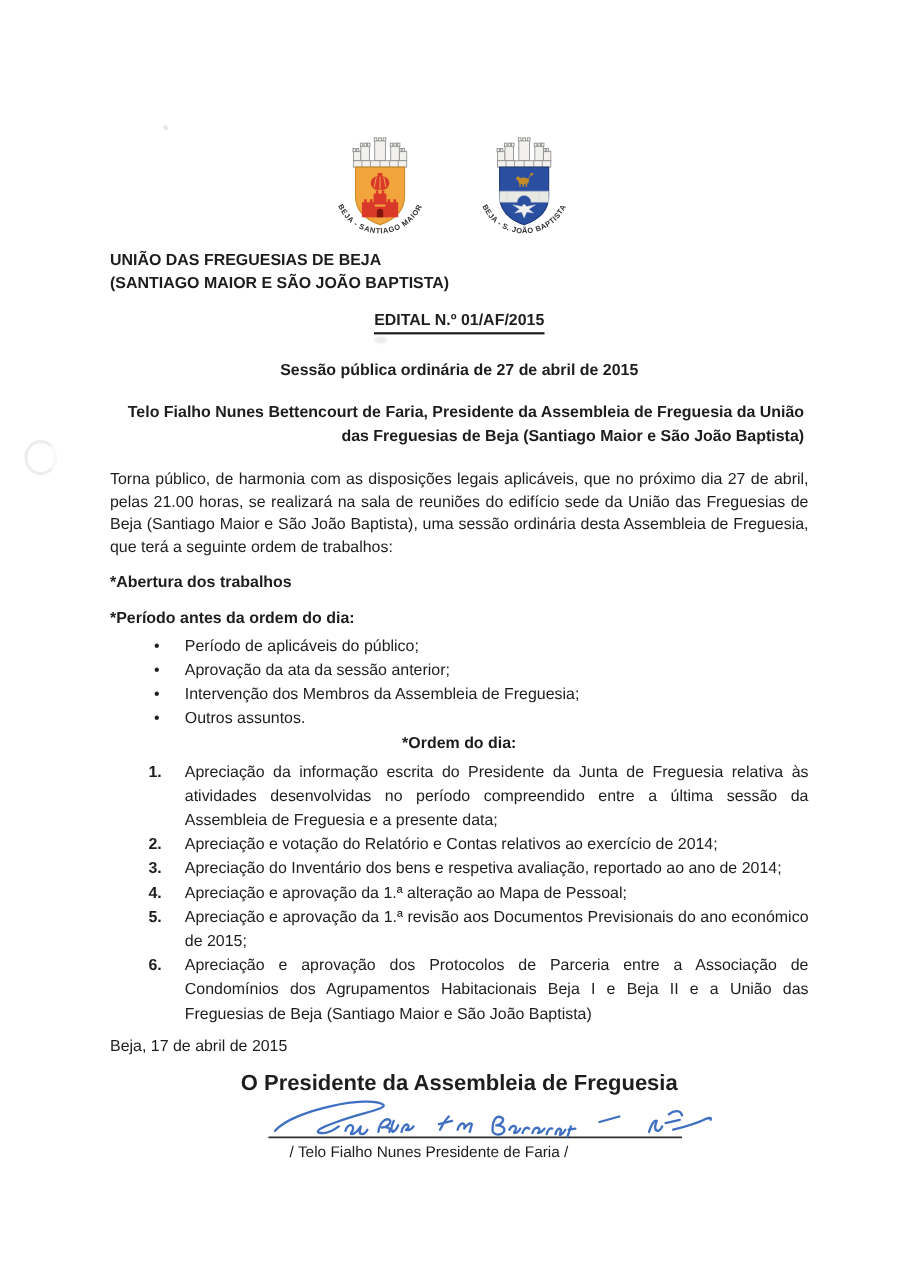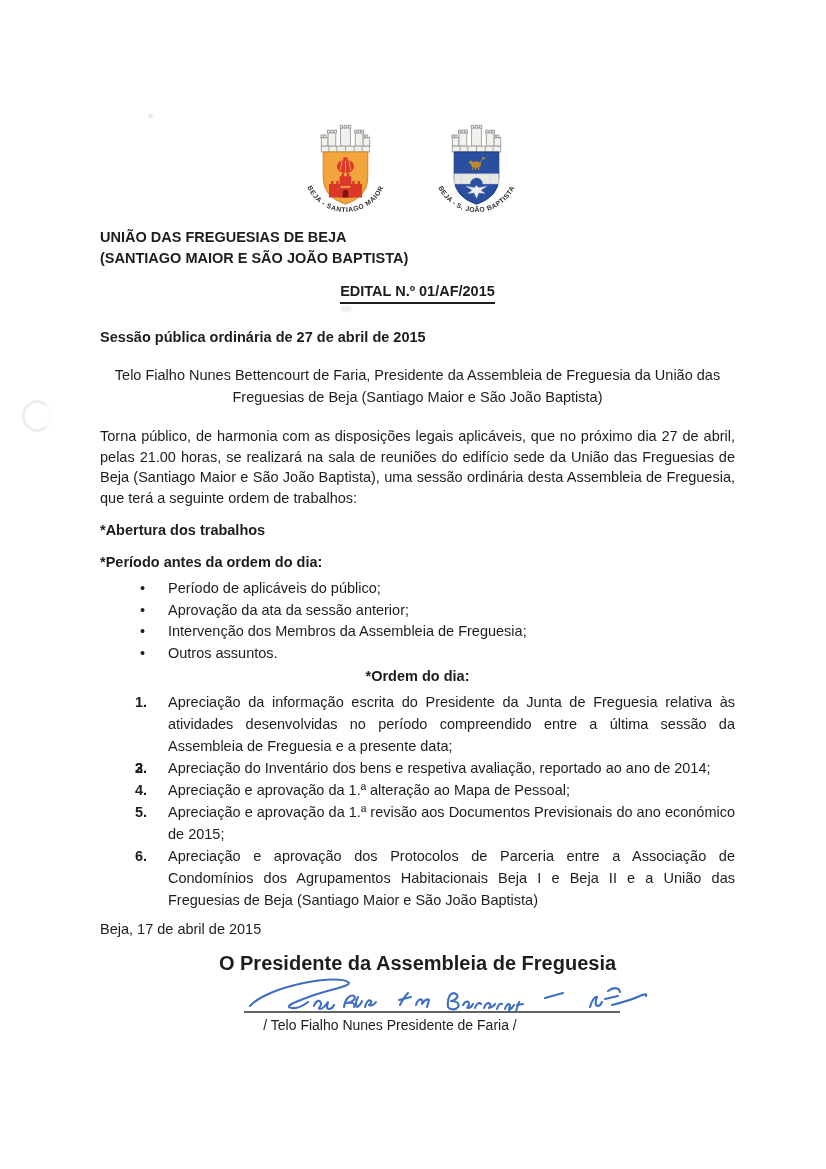--- a/index.html
+++ b/index.html
@@ -32,22 +32,22 @@
   }
   .crest-row{
     position:relative;left:-7px;
     margin-top:116px;
     display:flex;justify-content:center;align-items:flex-start;gap:34px;
   }
   .crest{display:block;}
   .org-title{margin-top:10px;text-align:left;font-weight:bold;font-size:14.5px;line-height:21px;}
   .edital-line{margin-top:14px;text-align:center;font-weight:bold;font-size:14.5px;}
   .edital-underline{display:inline-block;border-bottom:2px solid #1d1d1d;padding-bottom:3px;}
-  .session-title{margin-top:25px;font-weight:bold;font-size:14.5px;}
-  .president-intro{margin-top:19px;text-align:center;font-weight:normal;font-size:14.5px;line-height:22px;padding:0 4px;}
+  .session-title{margin-top:25px;text-align:center;font-weight:bold;font-size:14.5px;}
+  .president-intro{margin-top:19px;text-align:right;font-weight:bold;font-size:14.5px;line-height:22px;padding:0 4px;}
   .body-par{margin:18px 0 0 0;text-align:justify;font-size:14.5px;line-height:20.5px;}
   .section-h{margin-top:12px;font-weight:bold;font-size:14.5px;line-height:20px;}
   .bullet-list{margin:6px 0 0 0;padding:0;list-style:none;}
   .bullet-list li{position:relative;padding-left:68px;line-height:21.5px;font-size:14.5px;}
   .bullet-list .dot{position:absolute;left:40px;top:0;font-size:14.5px;}
   .sec-ordem{margin-top:2px;text-align:center;}
   .num-list{margin:5px 0 0 0;padding:0;list-style:none;}
   .num-list li{position:relative;padding-left:68px;font-size:14.5px;line-height:22px;}
   .num-list .num{position:absolute;left:35px;top:0;font-weight:bold;}
   .num-list .ntxt{display:block;text-align:justify;}
@@ -198,20 +198,21 @@
 
   <div class="section-h sec-ordem">*Ordem do dia:</div>
 
   <ol class="num-list">
     <li>
         <span class="num">1.</span>
         <span class="ntxt">Apreciação da informação escrita do Presidente da Junta de Freguesia relativa às atividades desenvolvidas no período compreendido entre a última sessão da Assembleia de Freguesia e a presente data;</span>
       </li>
     <li>
         <span class="num">2.</span>
+        <span class="ntxt">Apreciação e votação do Relatório e Contas relativos ao exercício de 2014;</span>
       </li>
     <li>
         <span class="num">3.</span>
         <span class="ntxt">Apreciação do Inventário dos bens e respetiva avaliação, reportado ao ano de 2014;</span>
       </li>
     <li>
         <span class="num">4.</span>
         <span class="ntxt">Apreciação e aprovação da 1.ª alteração ao Mapa de Pessoal;</span>
       </li>
     <li>

